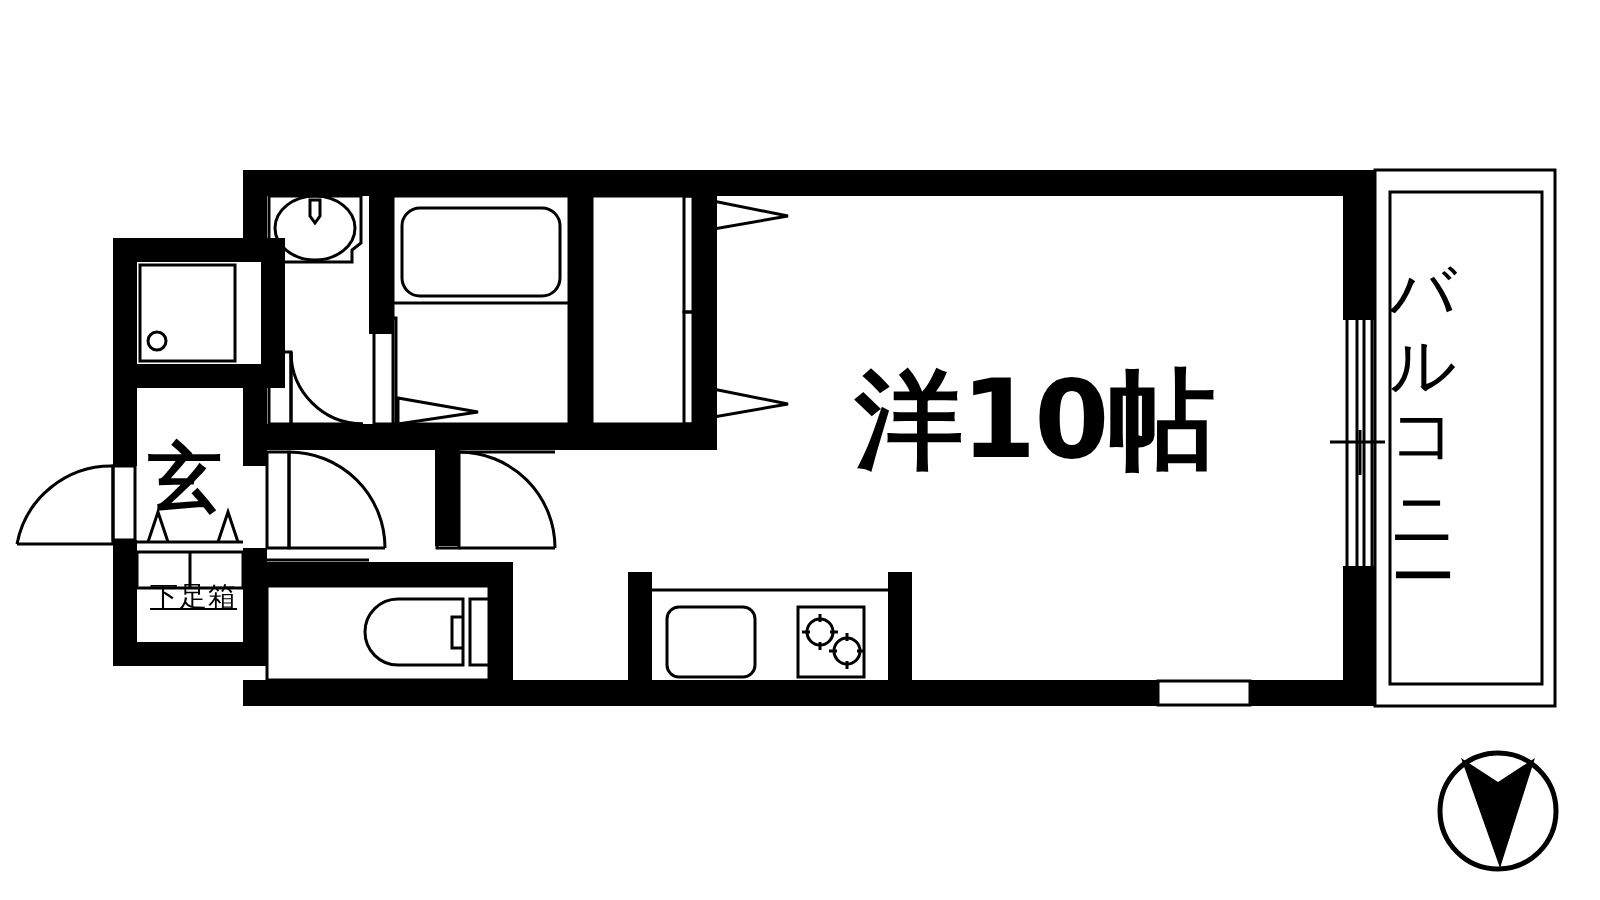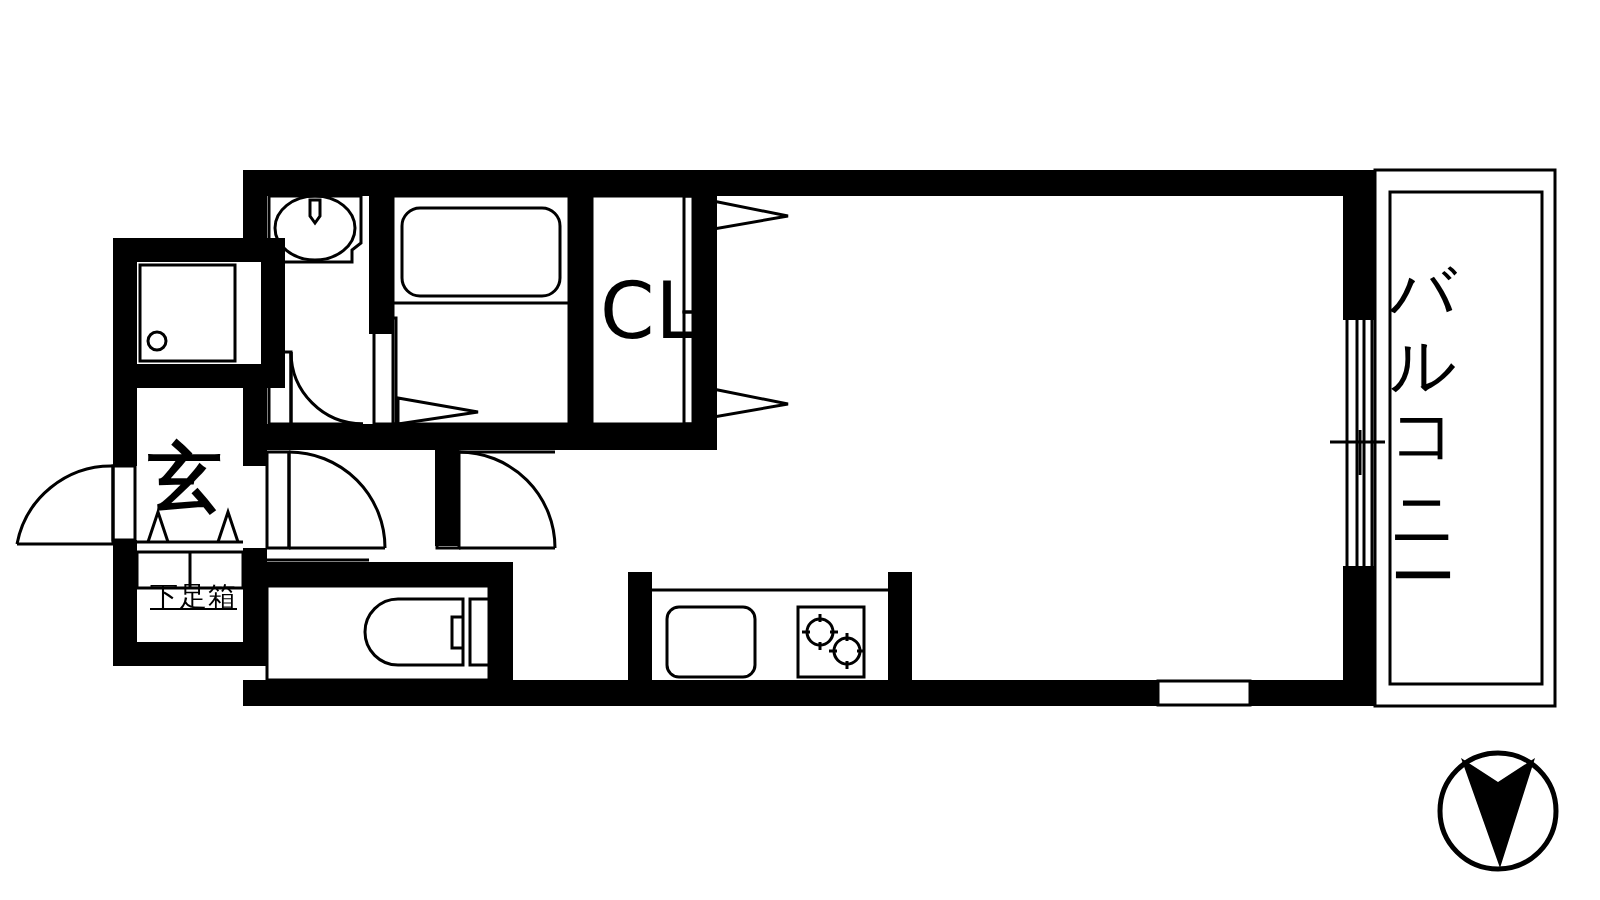--- a/index.html
+++ b/index.html
@@ -252,22 +252,22 @@
       <line x1="267" y1="560" x2="369" y2="560"></line>
     </g>
 
     <g>
       <circle cx="1498" cy="811" r="58" fill="none" stroke="#000000" stroke-width="5"></circle>
       <polygon points="1461,758 1498,782 1535,758 1500,868" fill="#000000" stroke="none"></polygon>
     </g>
 
   </svg>
 
-
-  <div class="lbl" id="label-cl">CL</div>
+  <div class="lbl" id="label-room">洋10帖</div>
+
 
   <div class="lbl" id="label-genkan">玄</div>
 
   <div class="lbl" id="label-shoebox">下足箱</div>
 
   <div class="lbl" id="label-balcony">バルコニー</div>
 
 </div>
 
 </body></html>

